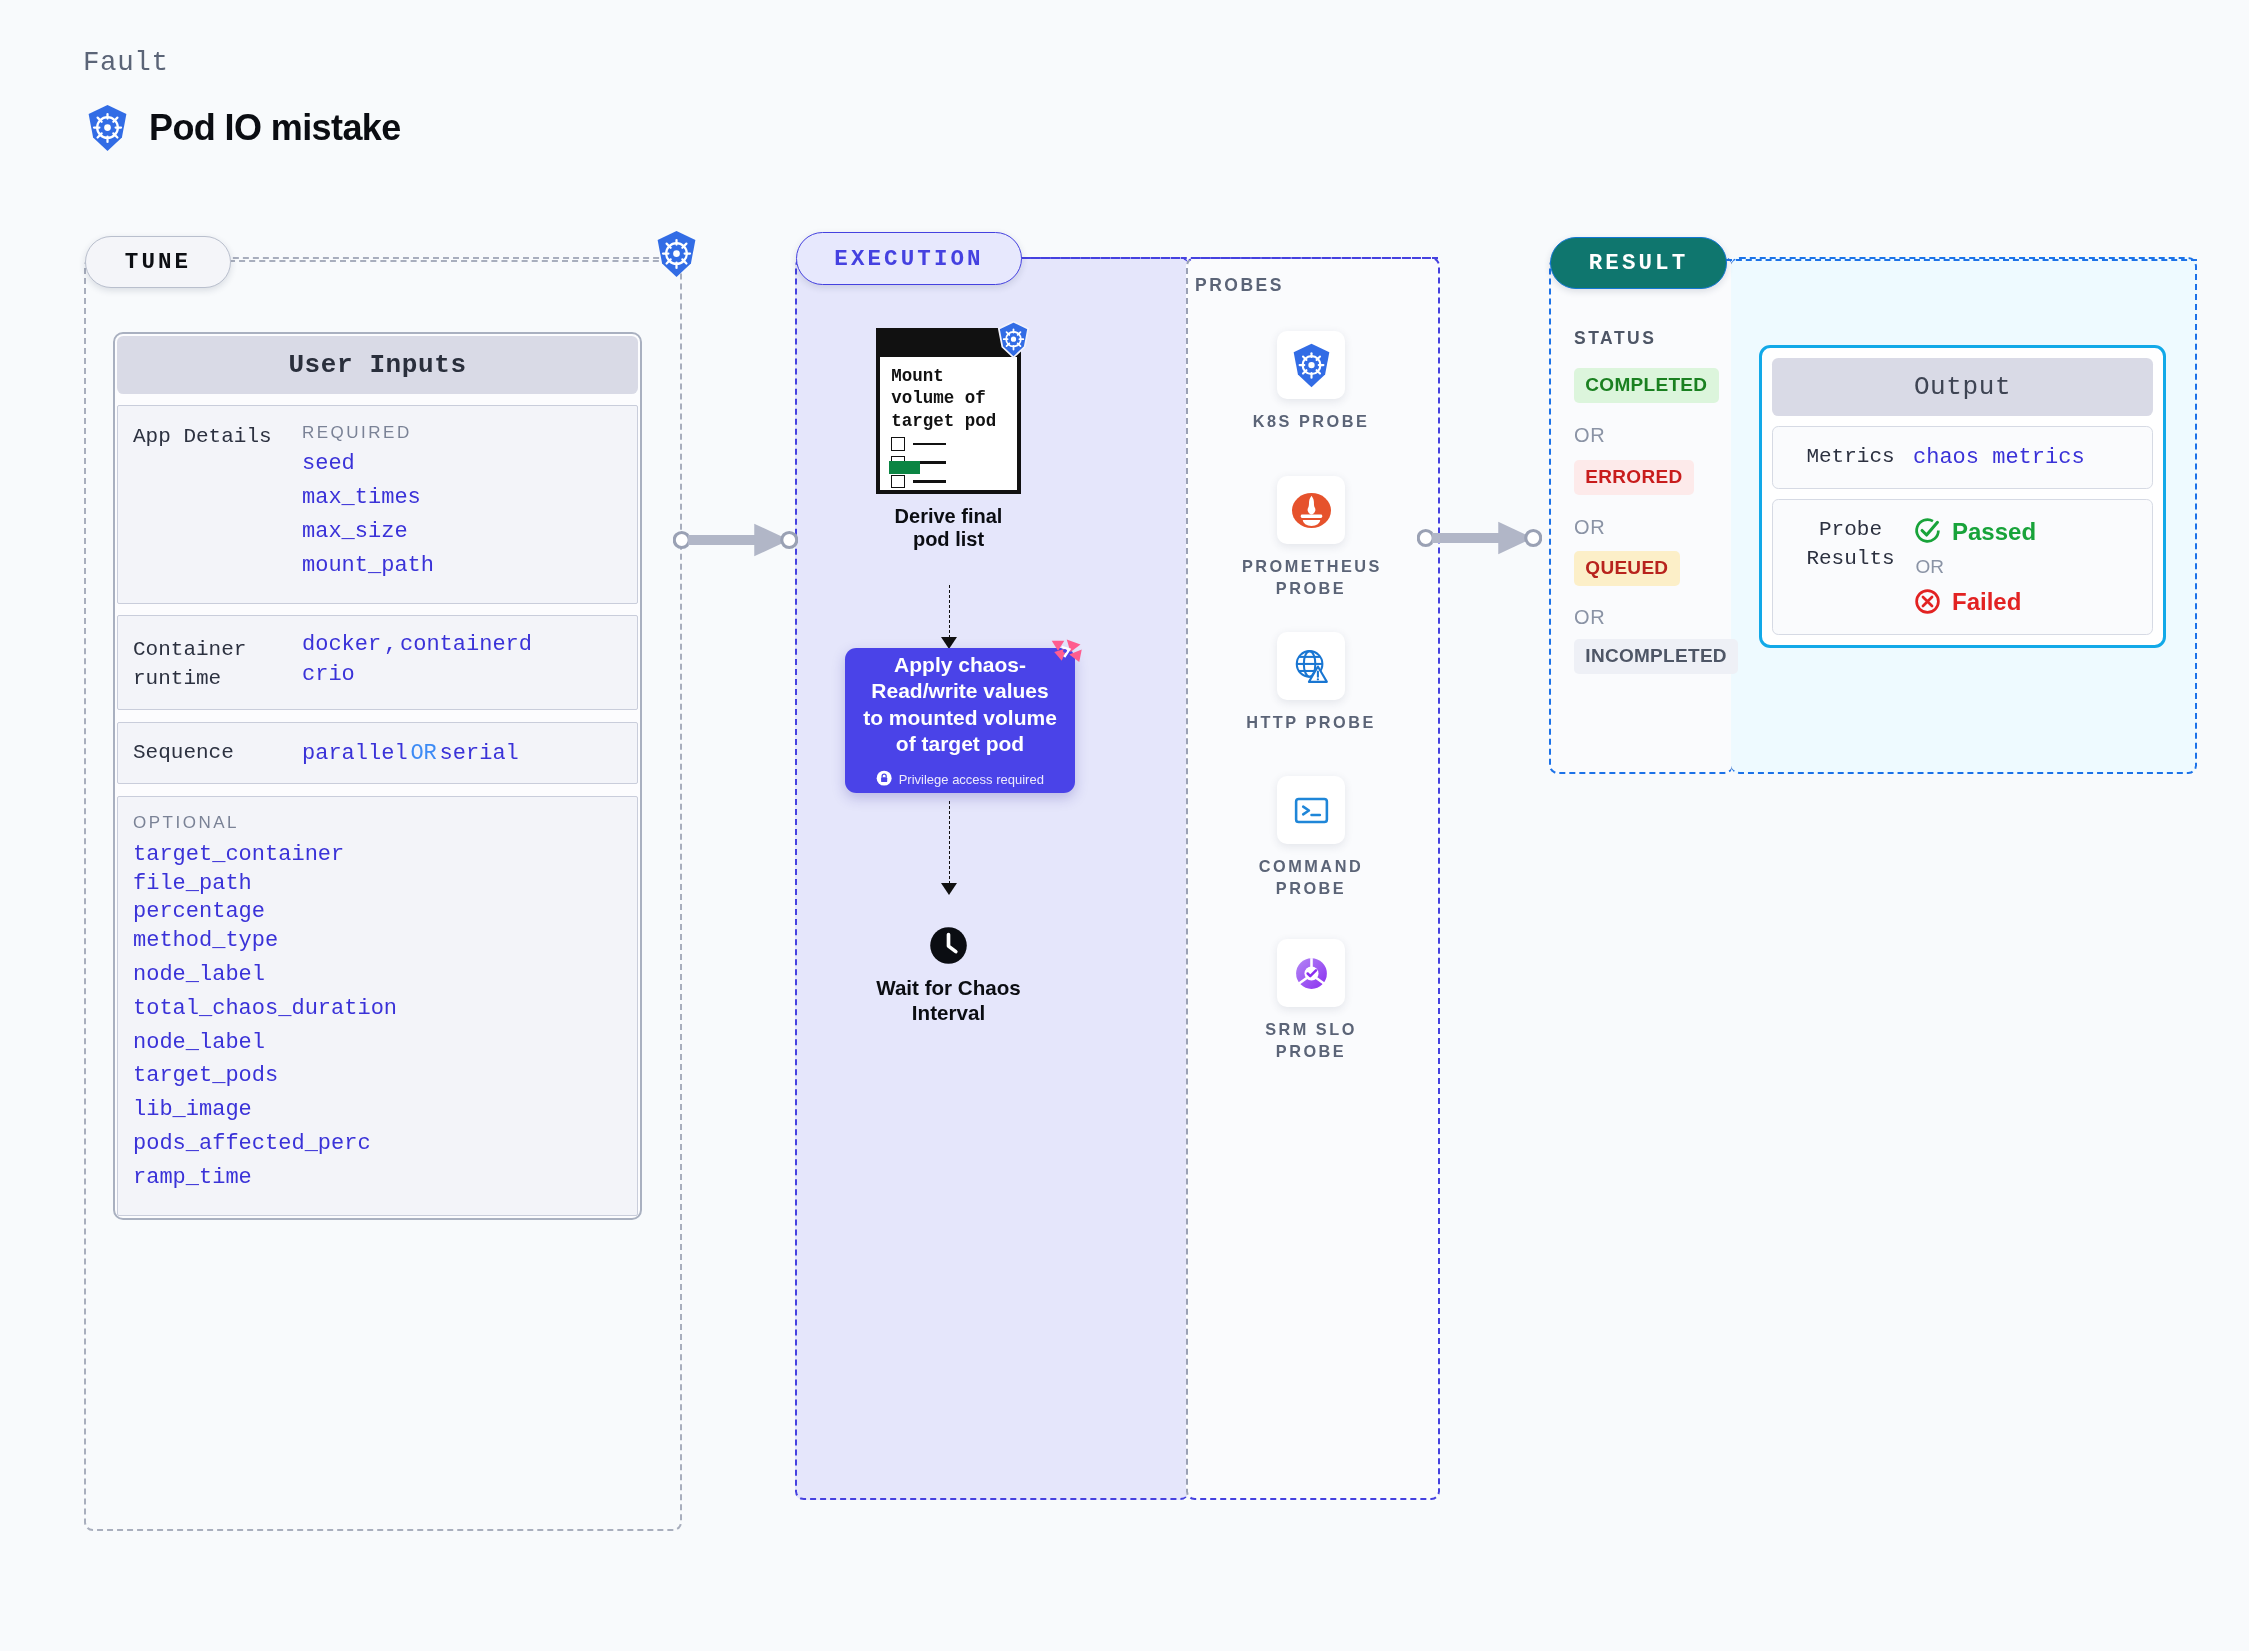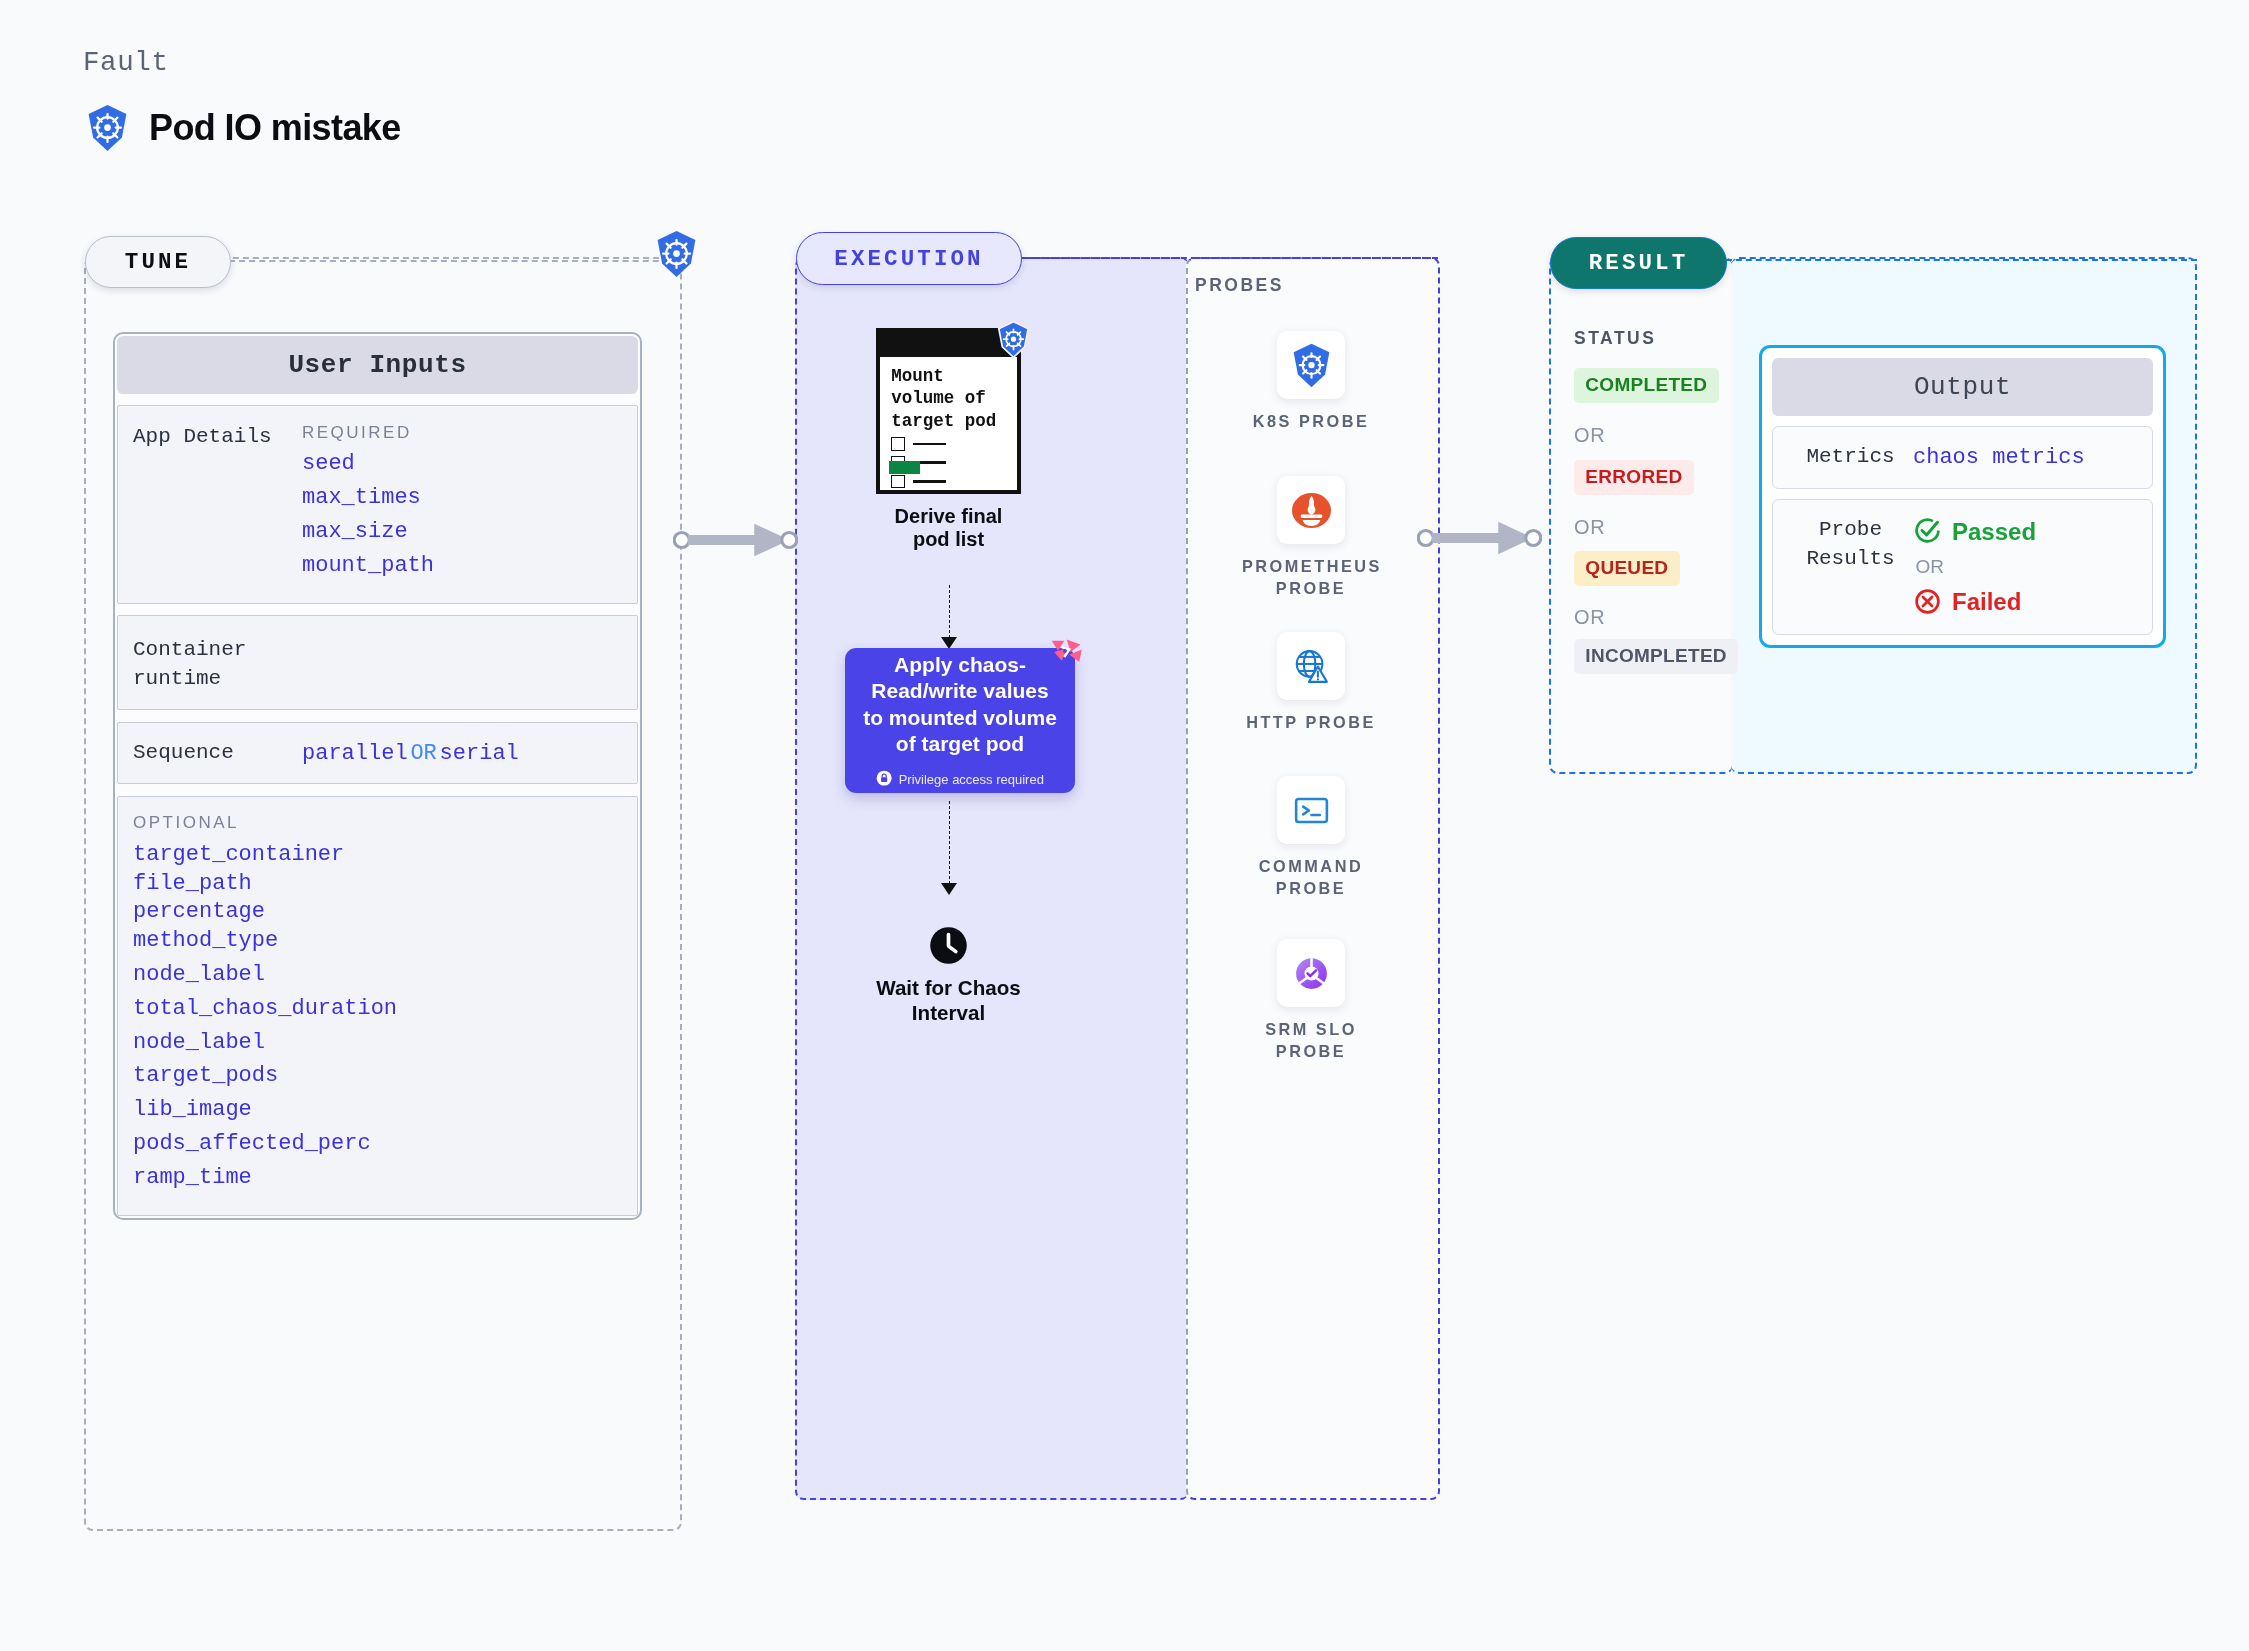--- a/index.html
+++ b/index.html
@@ -361,20 +361,28 @@
       <span class="req-tag">REQUIRED</span>
       <span class="param">seed</span>
       <span class="param">max_times</span>
       <span class="param">max_size</span>
       <span class="param">mount_path</span>
     </div>
   </div>
 
   <div class="ui-card middle">
     <div class="ui-card-label">Container runtime</div>
+    <div class="ui-card-body">
+      <div style="margin-bottom:5px;">
+        <span class="inline-val">docker</span>
+        <span class="inline-val comma">,</span>
+        <span class="inline-val">containerd</span>
+      </div>
+      <div><span class="inline-val">crio</span></div>
+    </div>
   </div>
 
   <div class="ui-card" style="align-items:center;">
     <div class="ui-card-label">Sequence</div>
     <div class="ui-card-body">
       <span class="inline-val">parallel</span>
       <span class="inline-val or-kw">OR</span>
       <span class="inline-val">serial</span>
     </div>
   </div>

